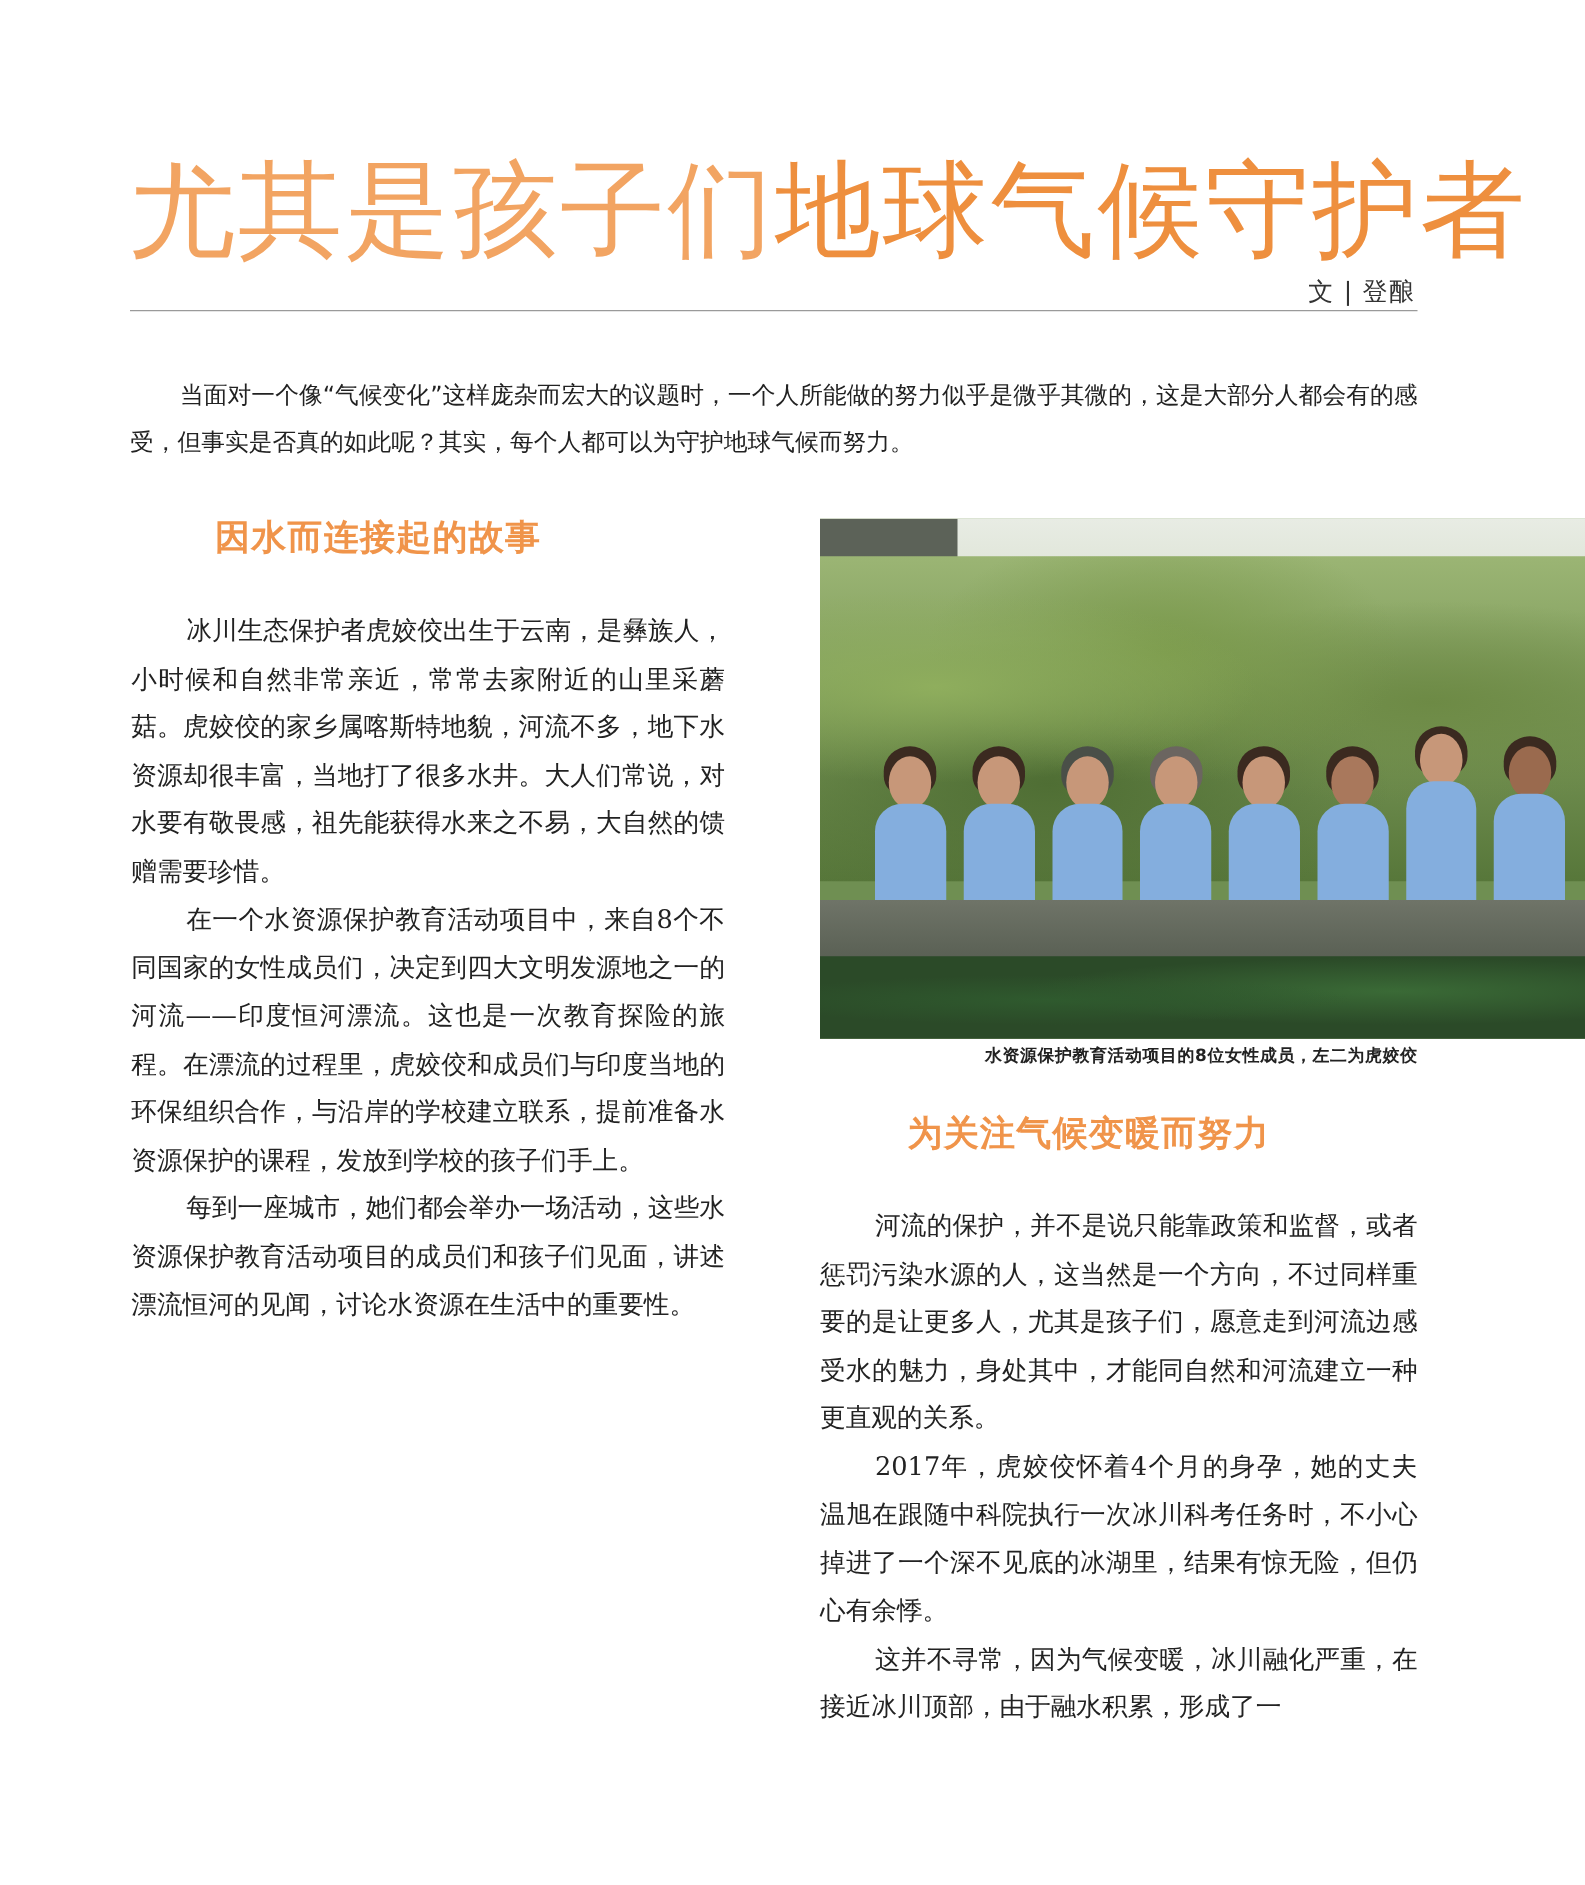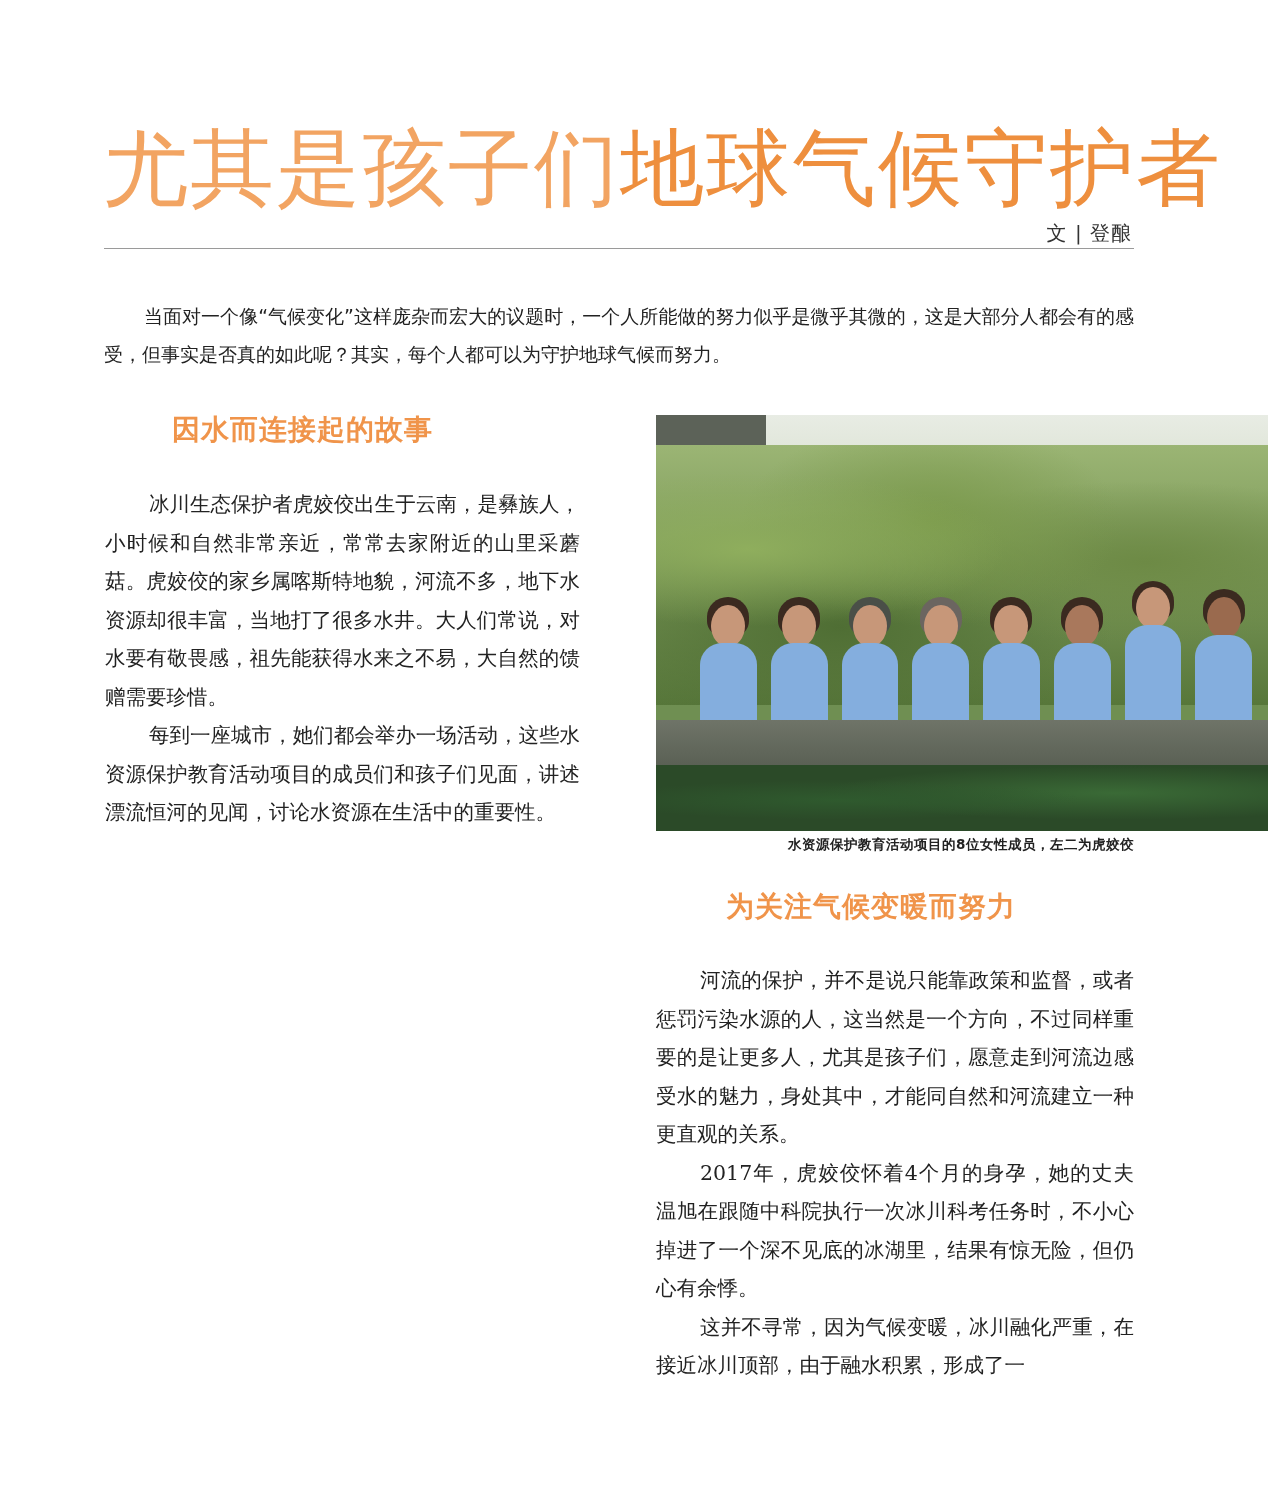--- a/index.html
+++ b/index.html
@@ -88,20 +88,21 @@
 
 <div class="byline">文 | 登酿</div>
 <div class="rule"></div>
 
 <div class="intro">当面对一个像“气候变化”这样庞杂而宏大的议题时，一个人所能做的努力似乎是微乎其微的，这是大部分人都会有的感受，但事实是否真的如此呢？其实，每个人都可以为守护地球气候而努力。</div>
 
 <div class="section-heading h-left">因水而连接起的故事</div>
 
 <div class="col col-left">
   <p>冰川生态保护者虎姣佼出生于云南，是彝族人，小时候和自然非常亲近，常常去家附近的山里采蘑菇。虎姣佼的家乡属喀斯特地貌，河流不多，地下水资源却很丰富，当地打了很多水井。大人们常说，对水要有敬畏感，祖先能获得水来之不易，大自然的馈赠需要珍惜。</p>
+  <p>在一个水资源保护教育活动项目中，来自8个不同国家的女性成员们，决定到四大文明发源地之一的河流——印度恒河漂流。这也是一次教育探险的旅程。在漂流的过程里，虎姣佼和成员们与印度当地的环保组织合作，与沿岸的学校建立联系，提前准备水资源保护的课程，发放到学校的孩子们手上。</p>
   <p>每到一座城市，她们都会举办一场活动，这些水资源保护教育活动项目的成员们和孩子们见面，讲述漂流恒河的见闻，讨论水资源在生活中的重要性。</p>
 </div>
 
 <div class="photo">
   <div class="sky"></div>
   <div class="building"></div>
   <div class="foliage"></div>
   <div class="people">
     <div class="person">
         <div class="hair"></div>

